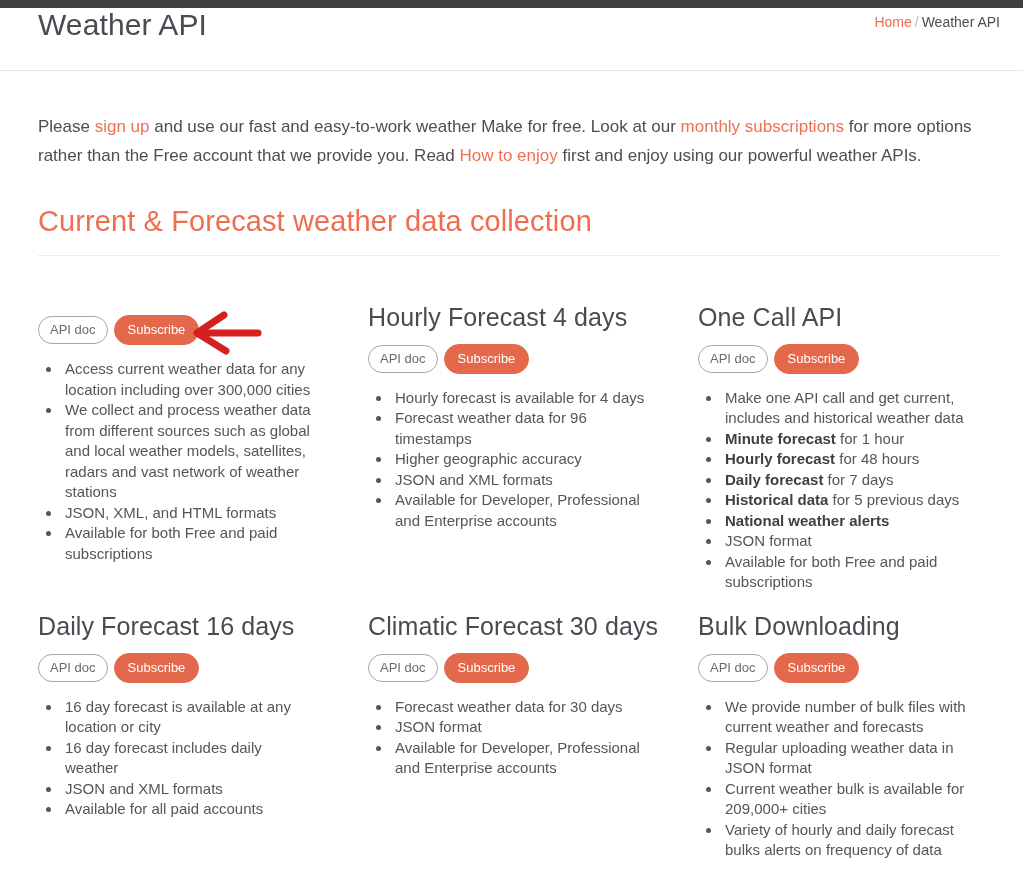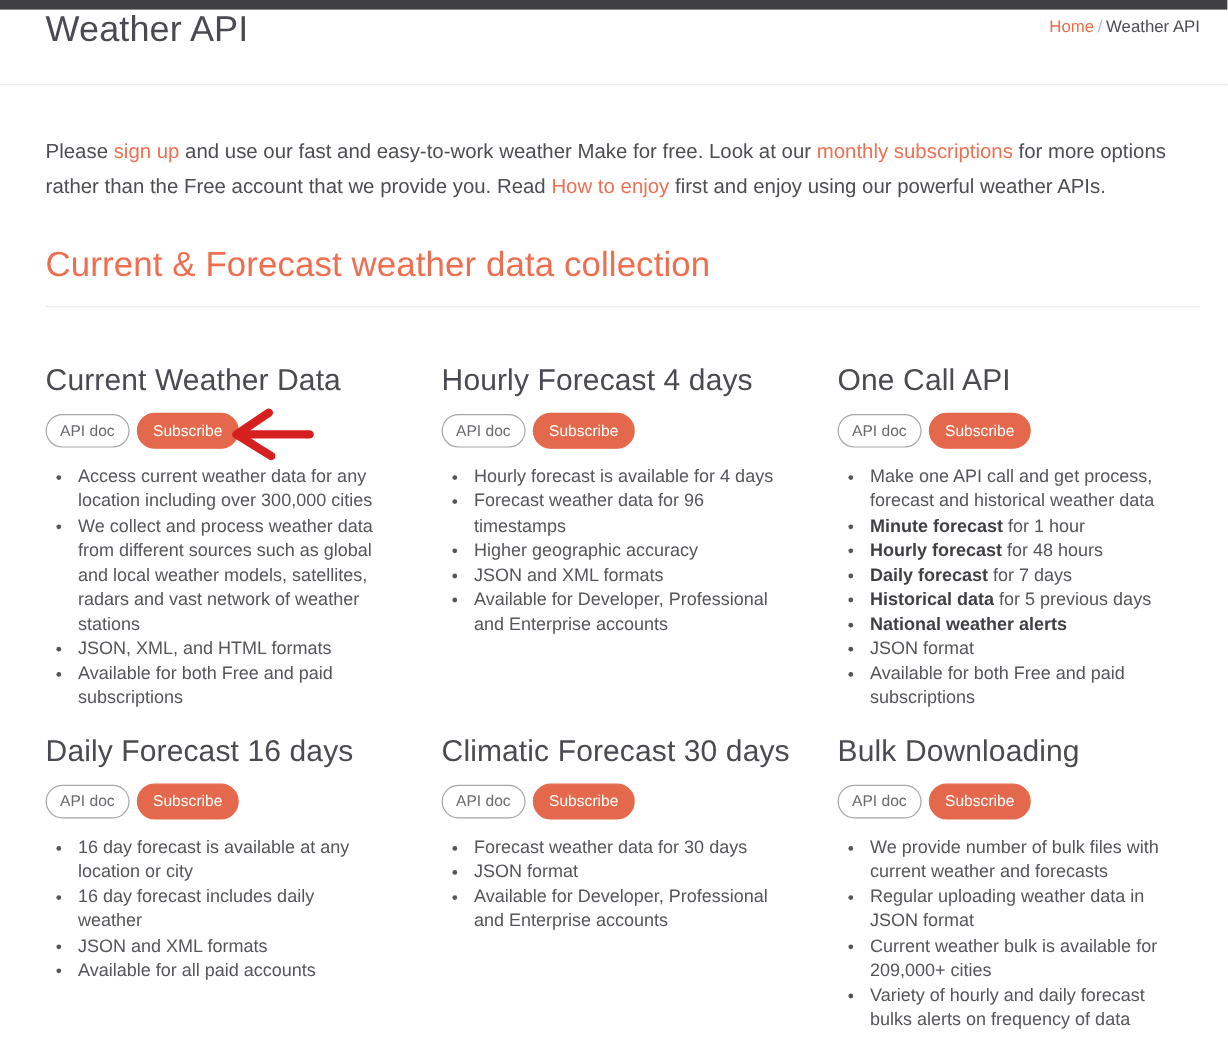--- a/index.html
+++ b/index.html
@@ -184,21 +184,20 @@
 <div class="content">
 
   <p class="intro"><span>Please </span><a href="#">sign up</a><span> and use our fast and easy-to-work weather Make for free. Look at our </span><a href="#">monthly subscriptions</a><span> for more options rather than the Free account that we provide you. Read </span><a href="#">How to enjoy</a><span> first and enjoy using our powerful weather APIs.</span></p>
 
   <h2 class="section-heading">Current &amp; Forecast weather data collection</h2>
   <hr class="section-rule">
 
   <div class="card-grid">
 
     <div class="card col-1">
-      <h3 class="card-title">Current Weather Data</h3>
       <div class="btn-row">
         <span class="btn btn-doc">API doc</span>
         <span class="btn btn-subscribe">Subscribe</span>
         <svg class="annot-arrow" viewBox="0 0 78 44">
           <path d="M72 22 L16 22" stroke="#d61f1f" stroke-width="7" stroke-linecap="round" fill="none"></path>
           <path d="M38 4 L11 22 L40 40" stroke="#d61f1f" stroke-width="7" stroke-linecap="round" stroke-linejoin="round" fill="none"></path>
         </svg>
       </div>
       <ul class="card-list">
         <li>Access current weather data for any location including over 300,000 cities</li>
@@ -223,21 +222,21 @@
       </ul>
     </div>
 
     <div class="card col-3">
       <h3 class="card-title">One Call API</h3>
       <div class="btn-row">
         <span class="btn btn-doc">API doc</span>
         <span class="btn btn-subscribe">Subscribe</span>
       </div>
       <ul class="card-list">
-        <li><b></b><span>Make one API call and get process, forecast and historical weather data</span></li>
+        <li><b></b><span>Make one API call and get current, includes and historical weather data</span></li>
         <li><b>Minute forecast</b><span> for 1 hour</span></li>
         <li><b>Hourly forecast</b><span> for 48 hours</span></li>
         <li><b>Daily forecast</b><span> for 7 days</span></li>
         <li><b>Historical data</b><span> for 5 previous days</span></li>
         <li><b>National weather alerts</b><span></span></li>
         <li><b></b><span>JSON format</span></li>
         <li><b></b><span>Available for both Free and paid subscriptions</span></li>
       </ul>
     </div>
 

